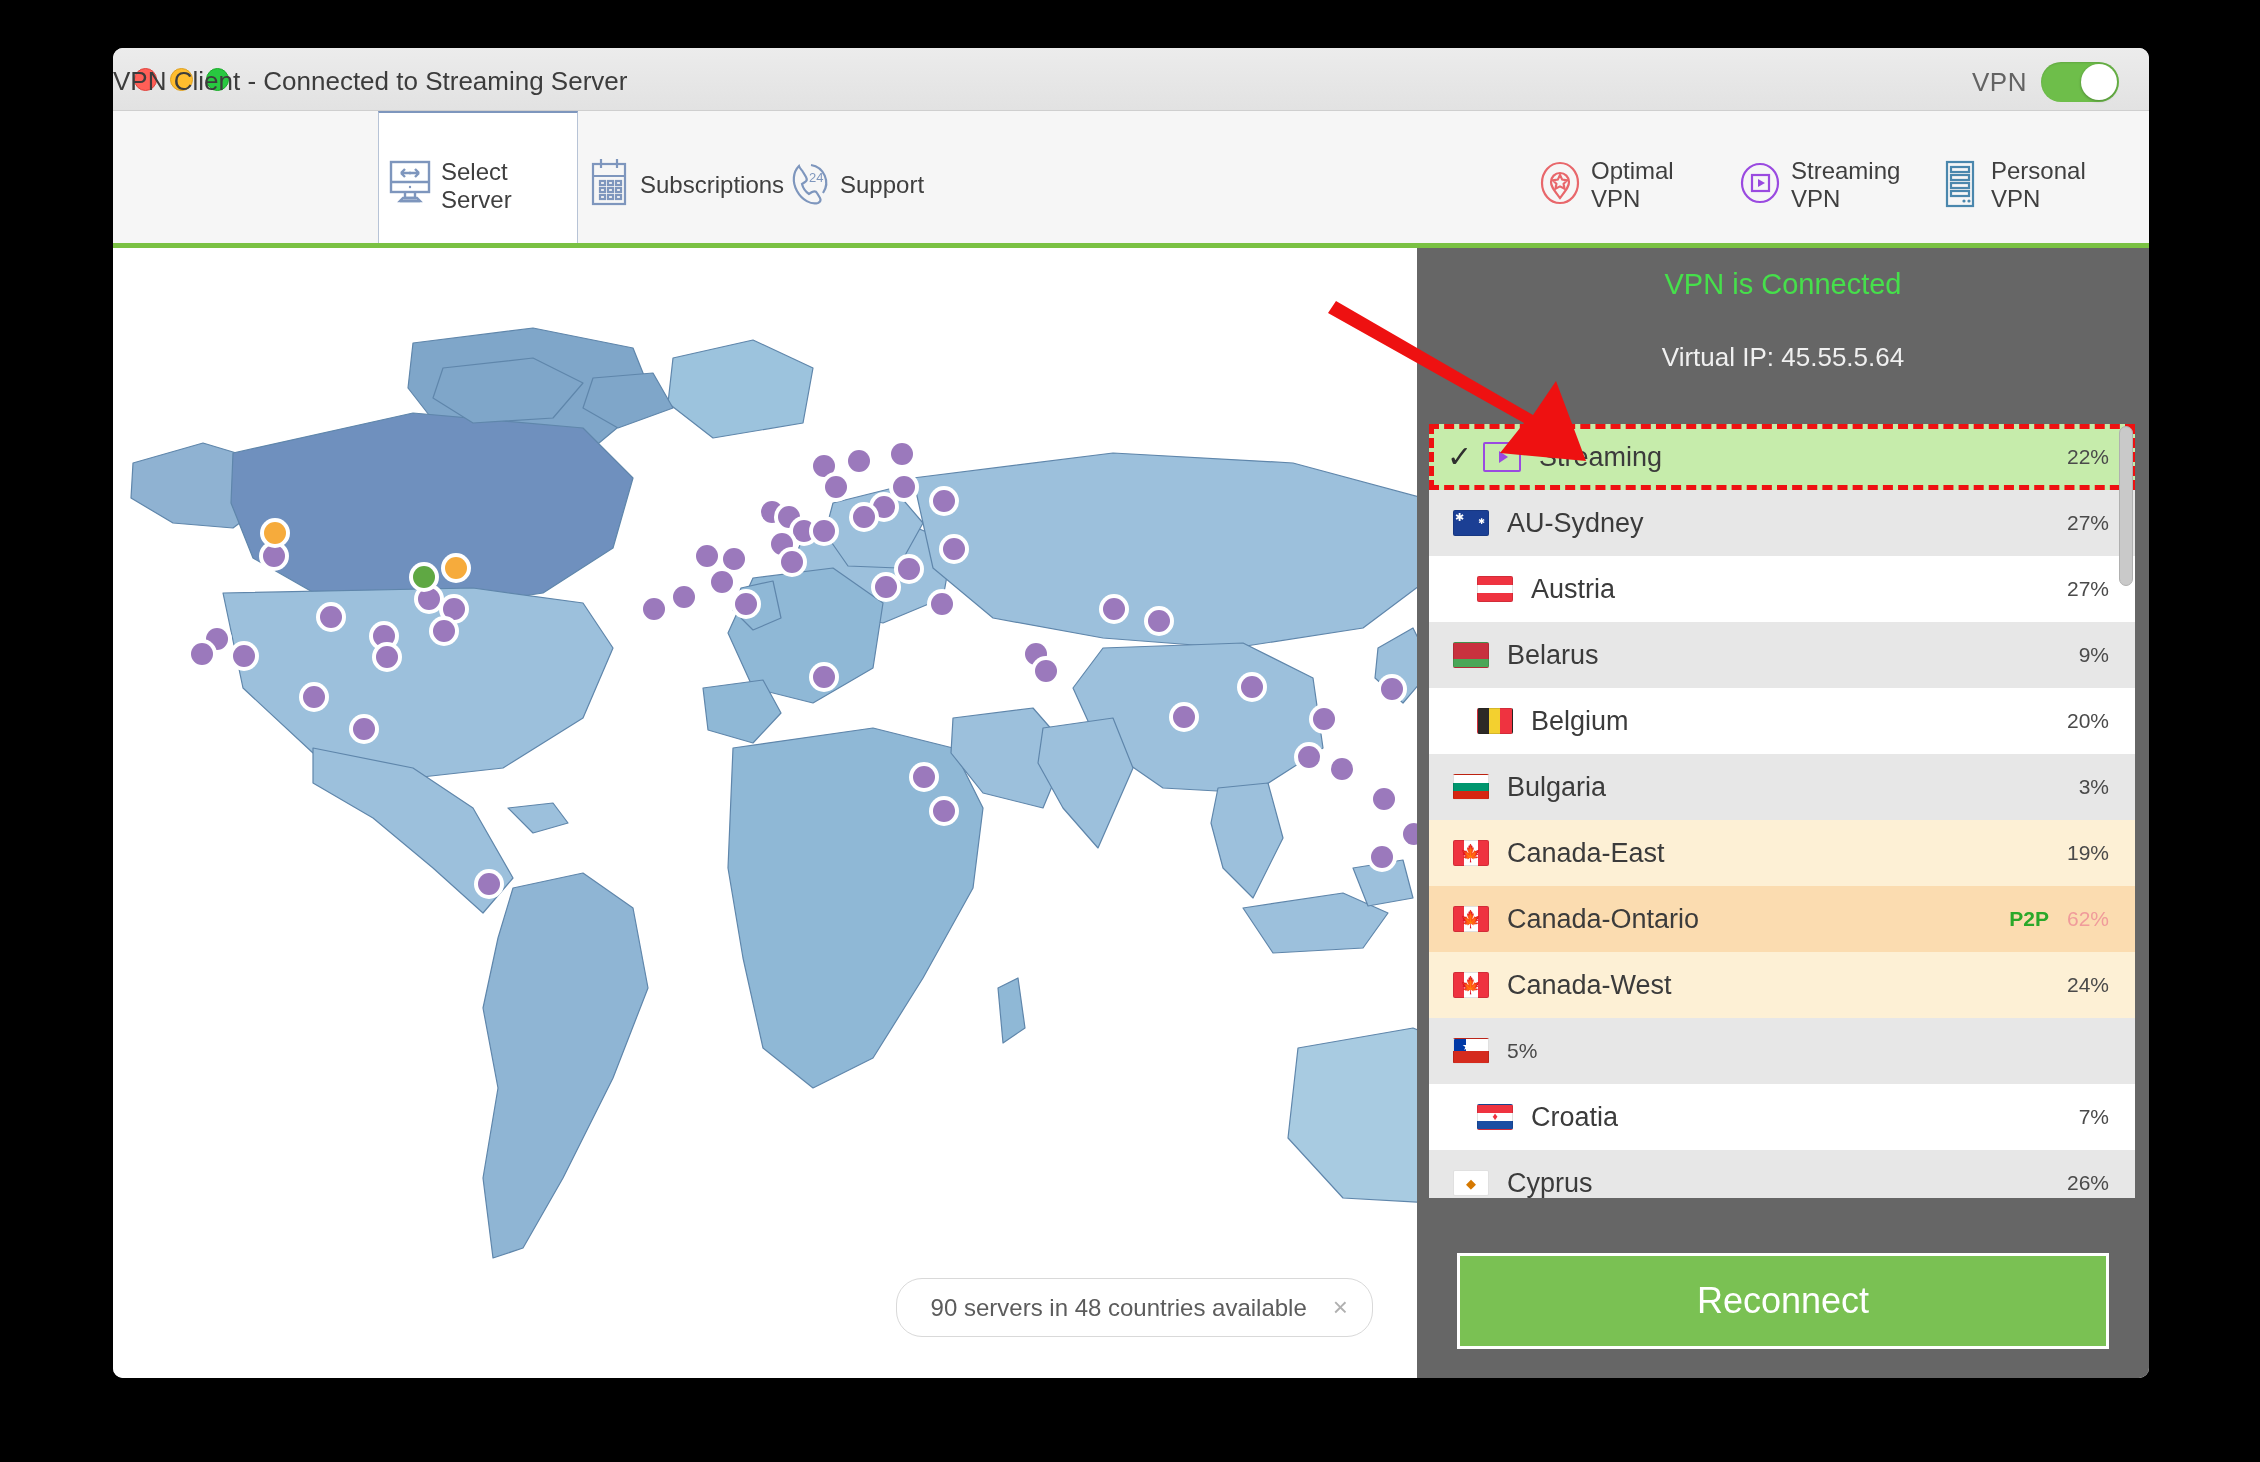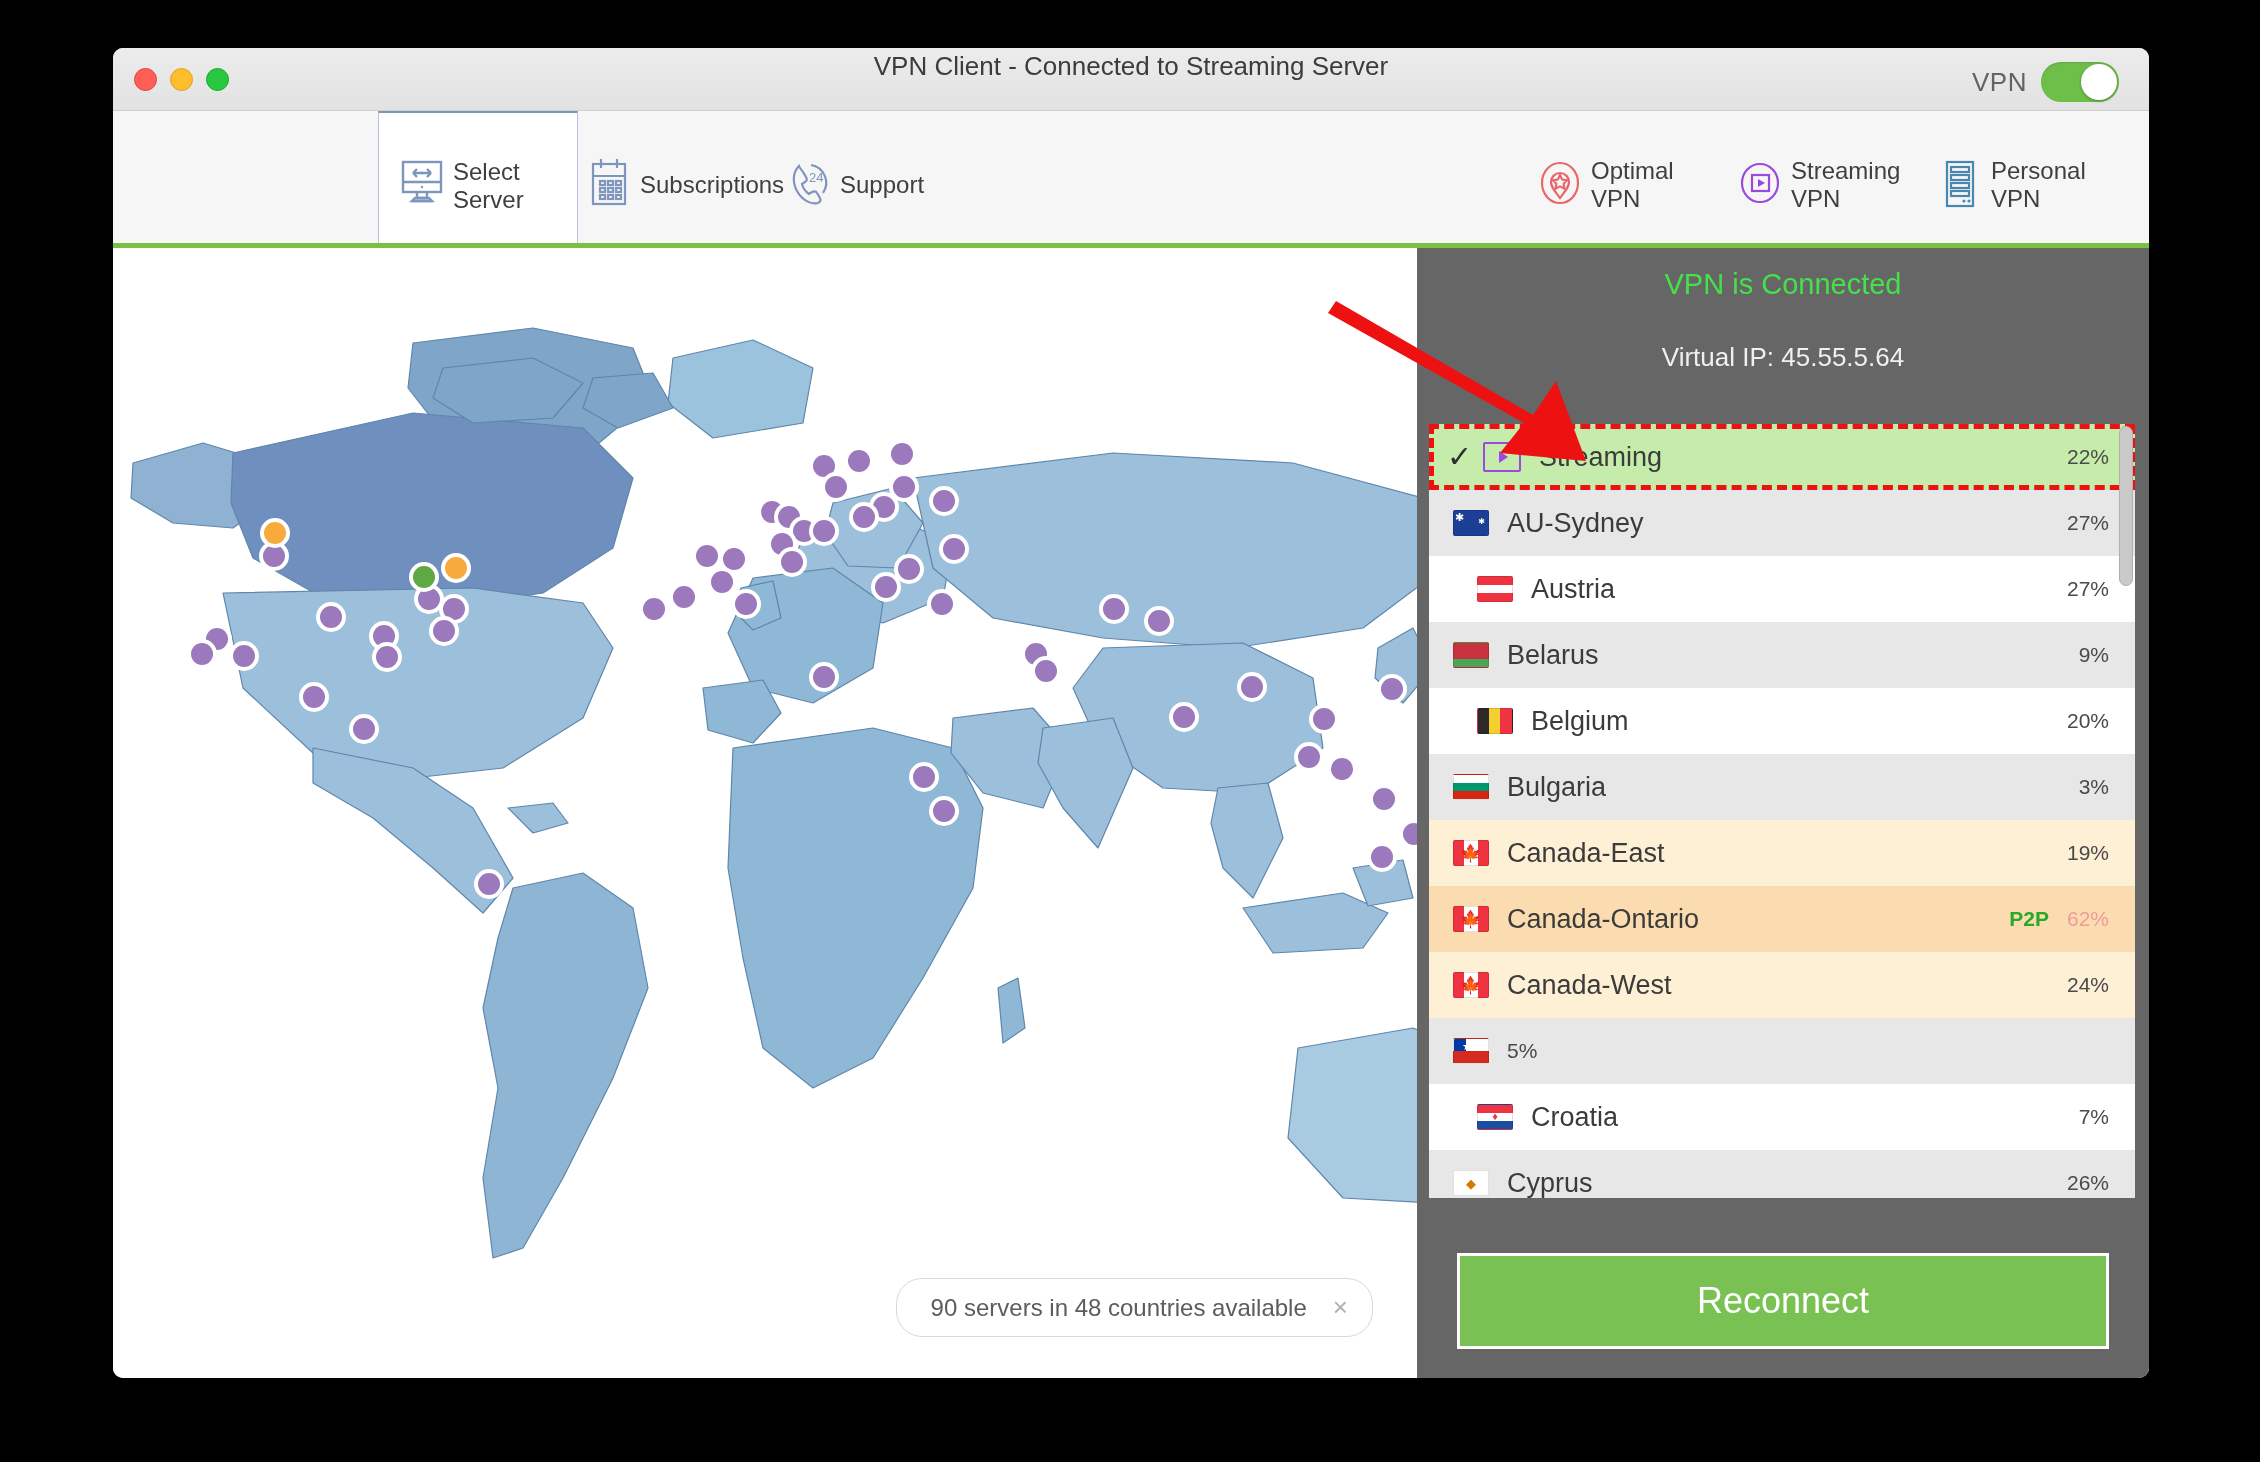--- a/index.html
+++ b/index.html
@@ -11,38 +11,38 @@
 
   
   .titlebar{position:relative;height:62px;
     background:linear-gradient(#ececec,#e2e2e2);
     border-bottom:1px solid #cfcfcf;}
   .lights{position:absolute;left:21px;top:20px;display:flex;gap:13px;}
   .light{width:21px;height:21px;border-radius:50%;}
   .l-red{background:#ff5f57;border:1px solid #e0443e;}
   .l-yel{background:#ffbd2e;border:1px solid #dea123;}
   .l-grn{background:#28c840;border:1px solid #1aab29;}
-  .title-text{position:absolute;left:0;right:0;top:3px;text-align:center;
+  .title-text{position:absolute;left:0;right:0;top:18px;text-align:left;
     font-size:26px;color:#3c3c3c;}
   .vpn-toggle-wrap{position:absolute;right:30px;top:14px;display:flex;align-items:center;gap:14px;}
   .vpn-label{font-size:26px;color:#636363;letter-spacing:.5px;}
   .toggle{width:78px;height:40px;border-radius:20px;background:#6ebe4a;position:relative;
           box-shadow:inset 0 1px 2px rgba(0,0,0,.12);}
   .knob{position:absolute;right:2px;top:2px;width:36px;height:36px;border-radius:50%;
         background:#fff;box-shadow:0 1px 3px rgba(0,0,0,.3);}
 
   
   .toolbar{position:relative;height:132px;background:#f6f6f6;
            border-bottom:5px solid #7ac143;display:flex;align-items:stretch;}
   .tb-left{display:flex;margin-left:265px;}
   .tb-right{display:flex;margin-left:auto;margin-right:20px;}
   .tb-item{width:200px;display:flex;flex-direction:row;align-items:center;
            justify-content:flex-start;padding-top:14px;box-sizing:border-box;cursor:default;}
   .tb-item.sel{background:#fff;border-left:1px solid #b7c3d6;border-right:1px solid #b7c3d6;
-               border-top:2px solid #7e96bd;height:132px;padding-left:12px;}
+               border-top:2px solid #7e96bd;height:132px;}
   .tb-ico{height:74px;display:flex;align-items:center;justify-content:center;}
   .tb-lbl{font-size:24px;color:#3f3f3f;margin-top:2px;}
 
   
   .body{display:flex;height:calc(1330px - 62px - 137px);}
   .mapwrap{position:relative;flex:1;background:#fff;overflow:hidden;}
   .map-svg{position:absolute;left:0;top:0;}
   .dot{position:absolute;border-radius:50%;box-shadow:0 0 0 4px #fff;}
   .dot.p{background:#9b79bc;}
   .dot.o{background:#f6ab3c;}

